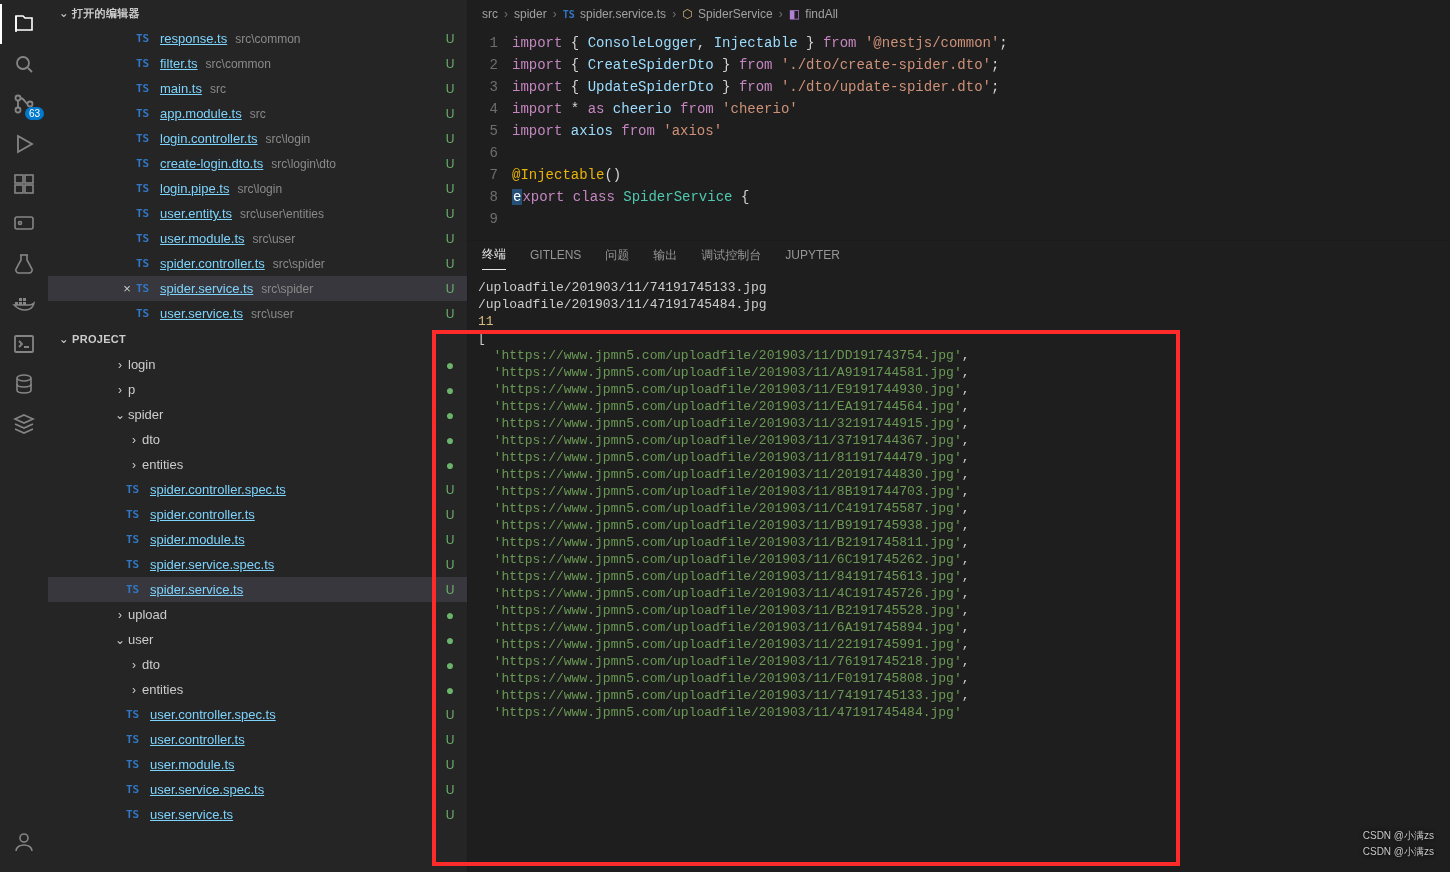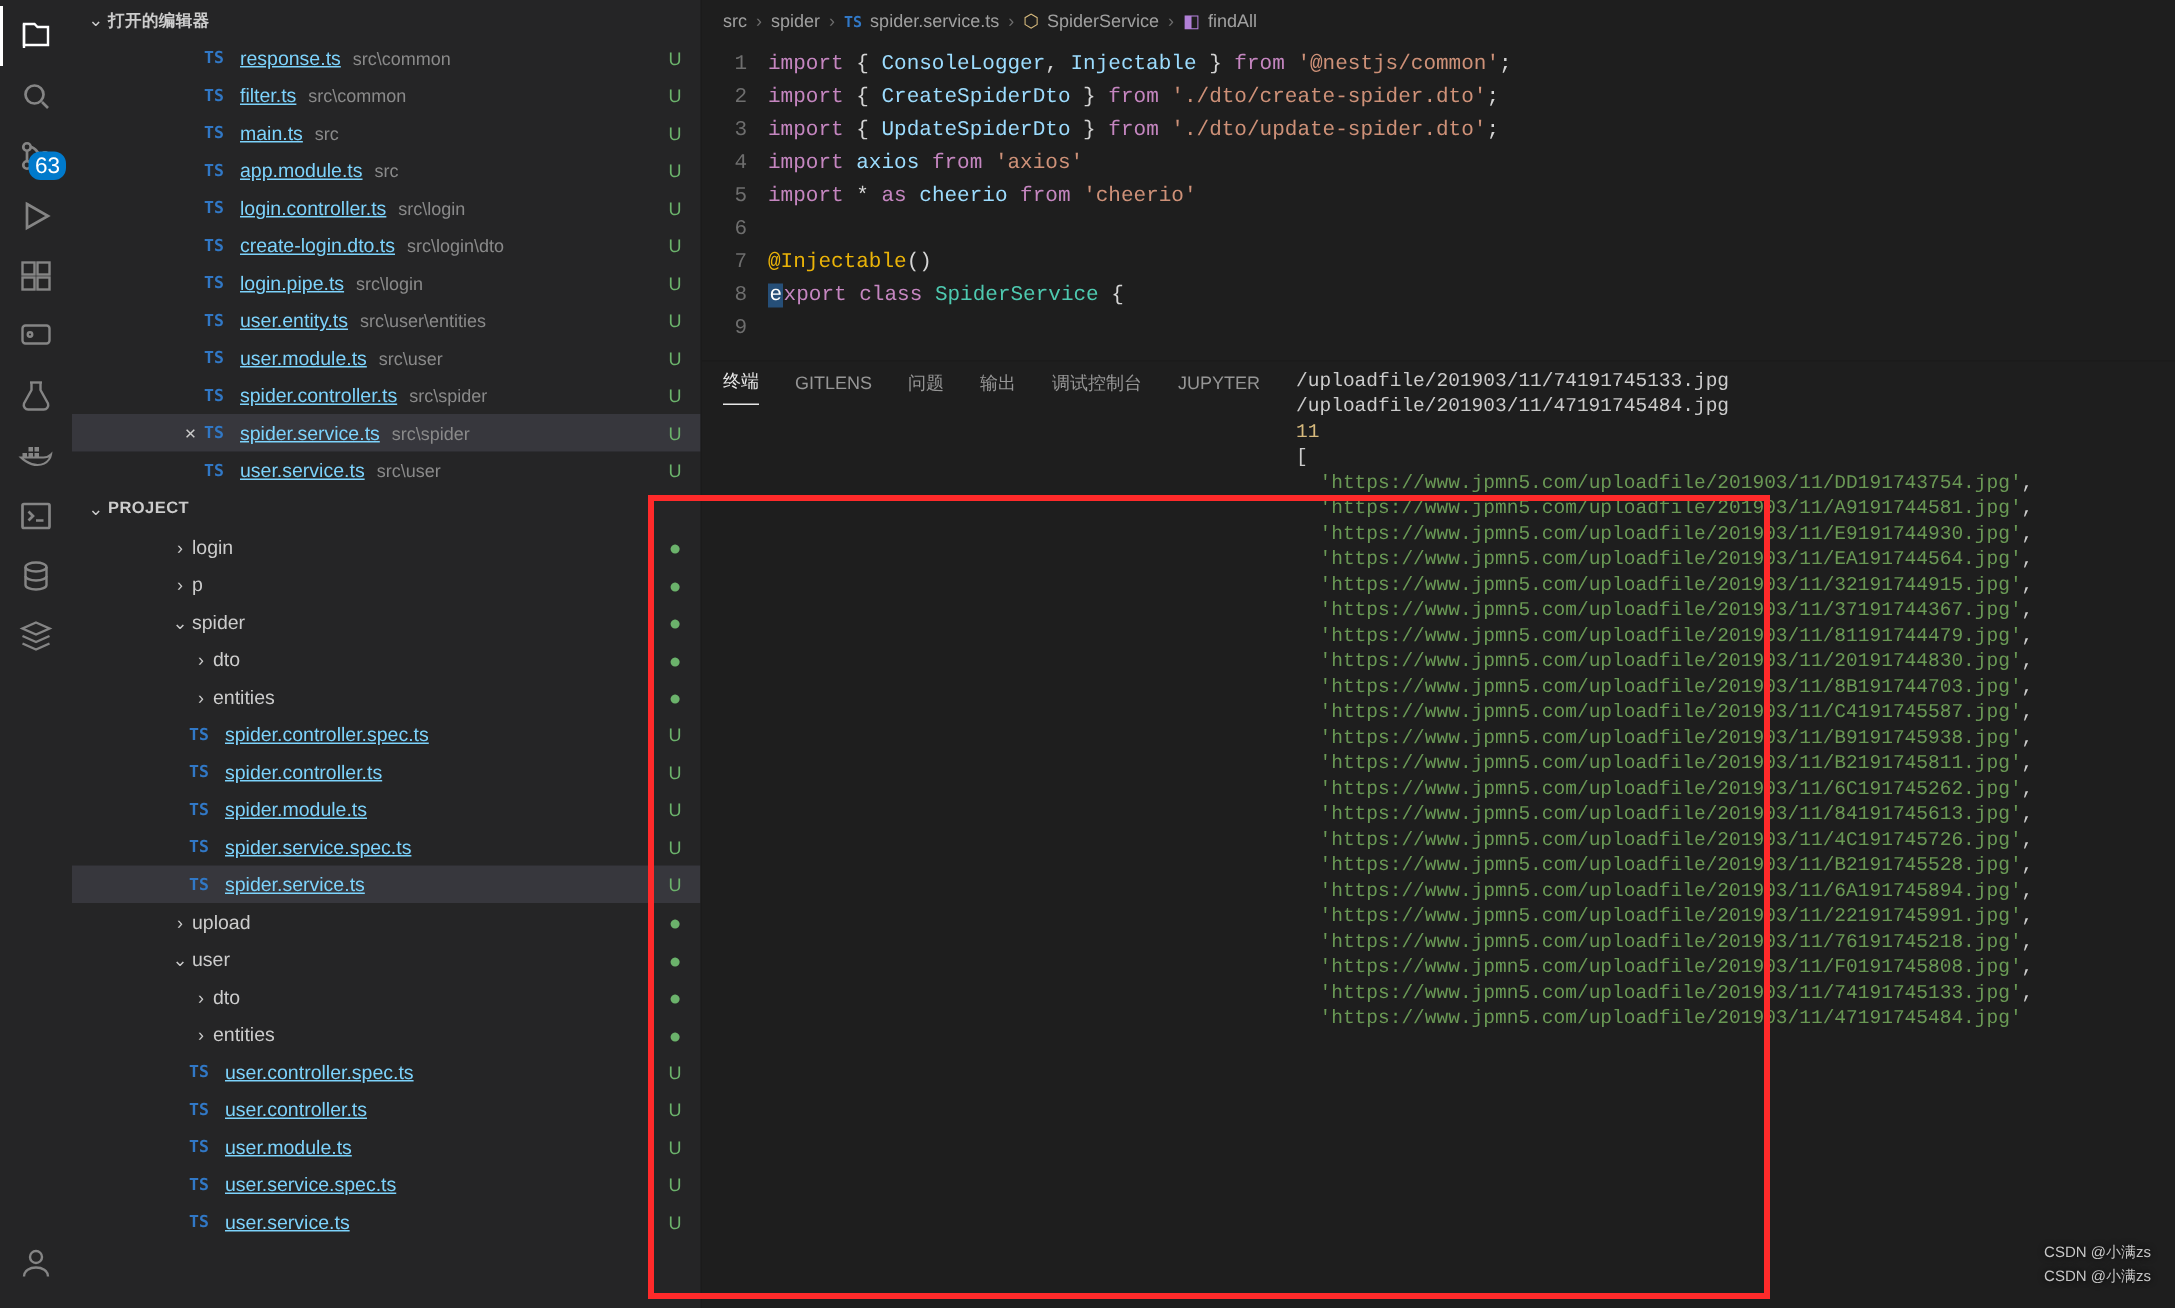--- a/index.html
+++ b/index.html
@@ -19,21 +19,21 @@
     width:48px; height:40px; display:flex; align-items:center; justify-content:center;
     color:#858585; cursor:pointer; position:relative;
   }
   .act-icon svg { width:24px; height:24px; }
   .act-icon.active { color:#fff; }
   .act-icon.active::before {
     content:""; position:absolute; left:0; top:0; bottom:0; width:2px; background:#fff;
   }
   .act-icon .badge {
     position:absolute; bottom:4px; right:4px; background:#007acc; color:#fff;
-    font-size:15px; border-radius:8px; padding:1px 4px; min-width:14px; text-align:right;
+    font-size:10px; border-radius:8px; padding:1px 4px; min-width:14px; text-align:right;
   }
   .act-bottom { margin-top:auto; margin-bottom:10px; }
   
   .sidebar {
     width:420px; background:#252526; border-right:1px solid #1b1b1b;
     display:flex; flex-direction:column; overflow:hidden;
   }
   .section-header {
     display:flex; align-items:center; height:26px; padding-left:8px;
     color:#cccccc; font-size:11px; letter-spacing:.3px; cursor:pointer;
@@ -78,21 +78,21 @@
   .gutter { width:44px; text-align:right; padding-right:14px; color:#6e6e6e; line-height:22px; }
   .code-lines { line-height:22px; }
   .kw { color:#c586c0; }
   .id { color:#9cdcfe; }
   .type { color:#4ec9b0; }
   .str { color:#ce9178; }
   .punct { color:#d4d4d4; }
   .at { color:#eab308; }
   .sel-hi { background:#264f78; color:#fff; padding:0 1px; }
   
-  .panel { flex:1; border-top:1px solid #1b1b1b; display:flex; flex-direction:row; min-height:0; }
+  .panel { flex:1; border-top:1px solid #1b1b1b; display:flex; flex-direction:column; min-height:0; }
   .panel-tabs {
     height:34px; display:flex; align-items:center; gap:24px; padding:0 14px;
     font-size:12px; color:#969696;
   }
   .panel-tab { cursor:pointer; padding-bottom:6px; }
   .panel-tab.active { color:#e7e7e7; border-bottom:1px solid #e7e7e7; }
   .terminal {
     flex:1; overflow:auto; padding:4px 10px 10px 10px;
     font-family:Consolas,"Courier New",monospace; font-size:13px; line-height:17px;
     color:#cccccc; position:relative;
@@ -452,22 +452,22 @@
           <div>5</div>
           <div>6</div>
           <div>7</div>
           <div>8</div>
           <div>9</div>
         </div>
       <div class="code-lines" id="code">
           <div><span class="kw">import</span> <span class="punct">{</span> <span class="id">ConsoleLogger</span><span class="punct">,</span> <span class="id">Injectable</span> <span class="punct">}</span> <span class="kw">from</span> <span class="str">'@nestjs/common'</span><span class="punct">;</span></div>
           <div><span class="kw">import</span> <span class="punct">{</span> <span class="id">CreateSpiderDto</span> <span class="punct">}</span> <span class="kw">from</span> <span class="str">'./dto/create-spider.dto'</span><span class="punct">;</span></div>
           <div><span class="kw">import</span> <span class="punct">{</span> <span class="id">UpdateSpiderDto</span> <span class="punct">}</span> <span class="kw">from</span> <span class="str">'./dto/update-spider.dto'</span><span class="punct">;</span></div>
+          <div><span class="kw">import</span> <span class="punct">*</span> <span class="kw">as</span> <span class="id">cheerio</span> <span class="kw">from</span> <span class="str">'cheerio'</span></div>
           <div><span class="kw">import</span> <span class="id">axios</span> <span class="kw">from</span> <span class="str">'axios'</span></div>
-          <div><span class="kw">import</span> <span class="punct">*</span> <span class="kw">as</span> <span class="id">cheerio</span> <span class="kw">from</span> <span class="str">'cheerio'</span></div>
           <div>&nbsp;</div>
           <div><span class="at">@Injectable</span><span class="punct">()</span></div>
           <div><span class="kw sel-hi">e</span><span class="kw">xport</span> <span class="kw">class</span> <span class="type">SpiderService</span> <span class="punct">{</span></div>
           <div>&nbsp;</div>
         </div>
     </div>
 
     <div class="panel">
       <div class="panel-tabs" id="panel-tabs">
           <span class="panel-tab active">终端</span>

